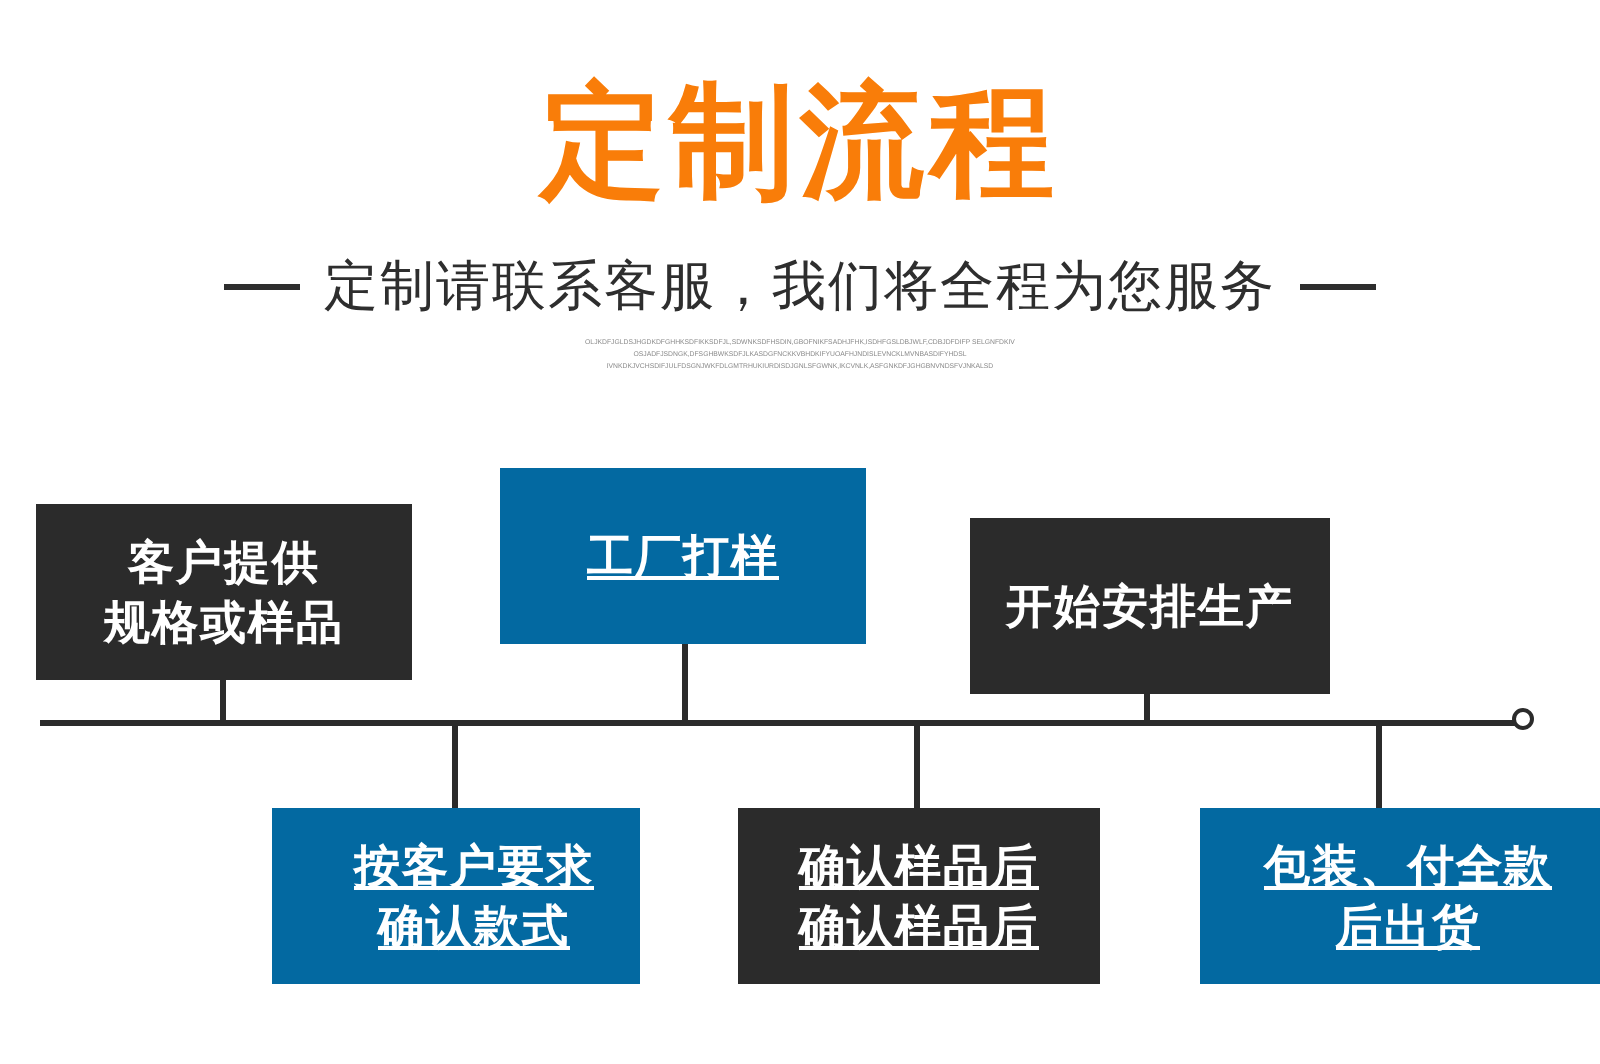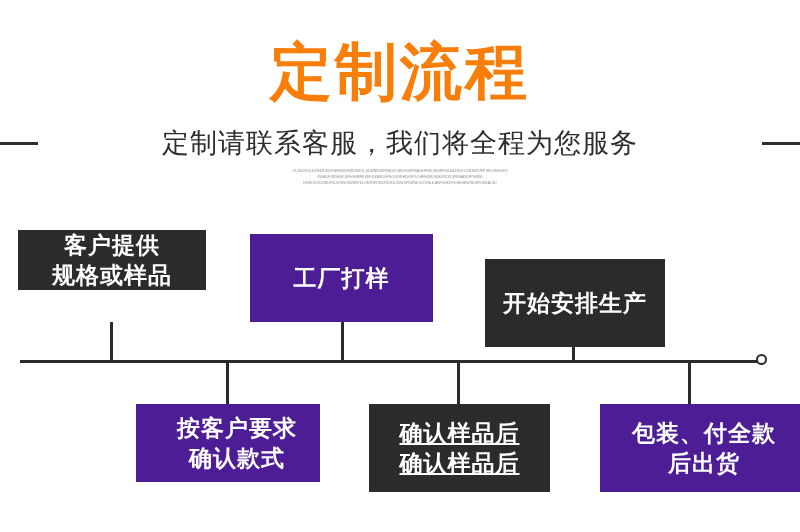--- a/index.html
+++ b/index.html
@@ -40,21 +40,21 @@
     color: #F97D09;
     letter-spacing: 3px;
   }
   .subtitle-row {
     position: absolute;
     left: 0;
     top: 126px;
     width: 800px;
     display: flex;
     align-items: center;
-    justify-content: space-between;
+    justify-content: center;
     gap: 12px;
   }
   .dash {
     display: block;
     width: 38px;
     height: 3px;
     background: #2e2e2e;
   }
   .subtitle-text {
     font-size: 27px;
@@ -115,21 +115,21 @@
     color: #ffffff;
     font-size: 23px;
     line-height: 30px;
     font-weight: bold;
     letter-spacing: 1px;
     box-sizing: border-box;
     padding: 4px 6px;
   }
   .step-box .label { display: block; }
   .dark  { background: #2b2b2b; }
-  .orange{ background: #4c1d95; }
+  .orange{ background: #0369a1; text-decoration: underline; }
 </style>
 </head>
 <body>
 
 <div id="page">
 
   <div class="header">
     <div class="page-title">定制流程</div>
 
     <div class="subtitle-row">
@@ -149,40 +149,40 @@
   <div class="timeline-endcap"></div>
 
   <div class="connector" style="left:110px; top:322px; height:40px;"></div>
   <div class="connector" style="left:341px; top:322px; height:40px;"></div>
   <div class="connector" style="left:572px; top:322px; height:40px;"></div>
 
   <div class="connector" style="left:226px; top:361px; height:43px;"></div>
   <div class="connector" style="left:457px; top:361px; height:43px;"></div>
   <div class="connector" style="left:688px; top:361px; height:43px;"></div>
 
-  <div class="step-box dark" style="left:18px; top:230px; width:188px; height:60px;">
+  <div class="step-box dark" style="left:18px; top:252px; width:188px; height:88px;">
     <span>
       <span class="label">客户提供</span>
       <span class="label">规格或样品</span>
     </span>
   </div>
 
   <div class="step-box orange" style="left:250px; top:234px; width:183px; height:88px;">
     <span>
       <span class="label">工厂打样</span>
     </span>
   </div>
 
   <div class="step-box dark" style="left:485px; top:234px; width:180px; height:88px;margin-top:25px;">
     <span>
       <span class="label">开始安排生产</span>
     </span>
   </div>
 
-  <div class="step-box orange" style="left:136px; top:404px; width:184px; height:78px;padding-left:24px;">
+  <div class="step-box orange" style="left:136px; top:404px; width:184px; height:88px;padding-left:24px;">
     <span>
       <span class="label">按客户要求</span>
       <span class="label">确认款式</span>
     </span>
   </div>
 
   <div class="step-box dark" style="left:369px; top:404px; width:181px; height:88px;text-decoration:underline;">
     <span>
       <span class="label">确认样品后</span>
       <span class="label">确认样品后</span>

